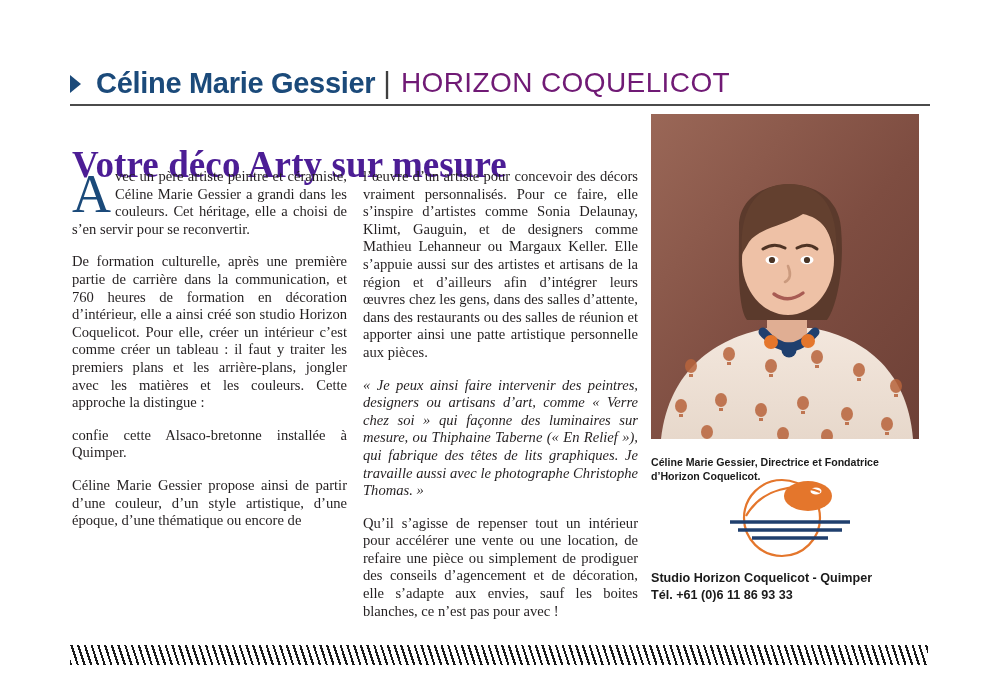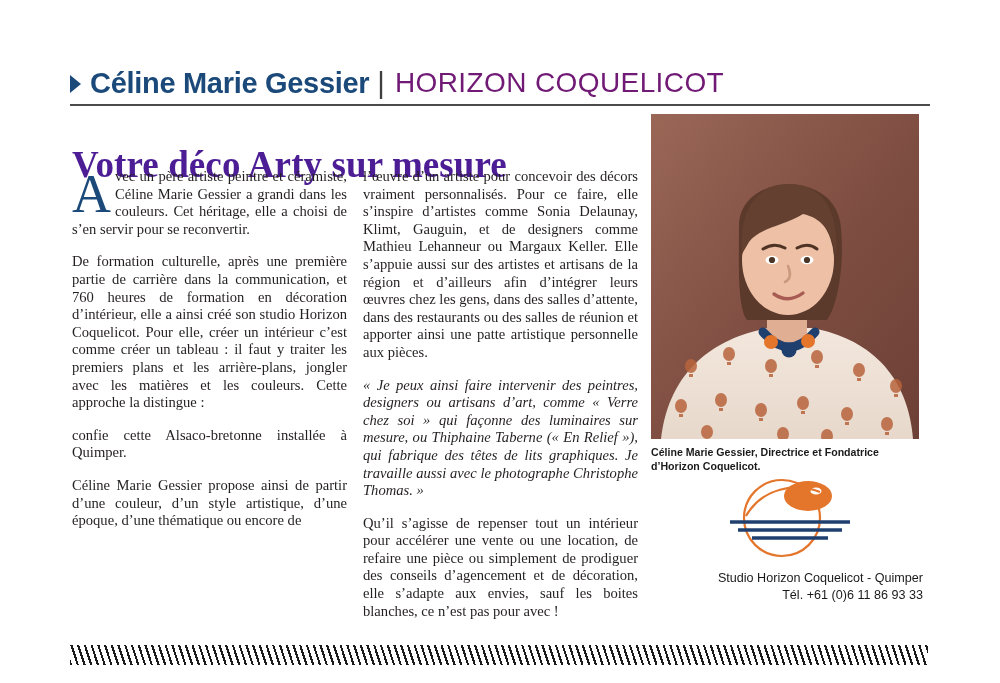--- a/index.html
+++ b/index.html
@@ -39,20 +39,21 @@
     margin-right: 9px;
     margin-top: 2px;
   }
   .header-name {
     font-family: "Liberation Sans", sans-serif;
     font-weight: bold;
     font-size: 29px;
     color: #1b4a7a;
     letter-spacing: -0.3px;
     white-space: nowrap;
+    margin-left: 6px;
   }
   .header-sep {
     font-family: "Liberation Sans", sans-serif;
     font-size: 29px;
     color: #3f3f3f;
     margin: 0 10px 0 8px;
   }
   .header-company {
     font-family: "Liberation Sans", sans-serif;
     font-size: 28px;
@@ -130,21 +131,21 @@
     width: 268px;
     height: 325px;
     overflow: hidden;
     background: #8d5b4c;
   }
   .photo svg { display: block; }
 
   .photo-caption {
     position: absolute;
     left: 651px;
-    top: 446px;
+    top: 456px;
     width: 272px;
     font-family: "Liberation Sans", sans-serif;
     font-weight: bold;
     font-size: 10.6px;
     line-height: 13.5px;
     color: #1a1a1a;
   }
 
   .logo {
     position: absolute;
@@ -152,23 +153,23 @@
     top: 470px;
     width: 180px;
     height: 95px;
   }
 
   .contact {
     position: absolute;
     left: 651px;
     top: 570px;
     width: 272px;
-    text-align: right;
-    font-family: "Liberation Sans", sans-serif;
-    font-weight: normal;
+    text-align: left;
+    font-family: "Liberation Sans", sans-serif;
+    font-weight: bold;
     font-size: 12.6px;
     line-height: 17px;
     color: #1a1a1a;
   }
 
   
   .hatch {
     position: absolute;
     left: 70px;
     top: 645px;

